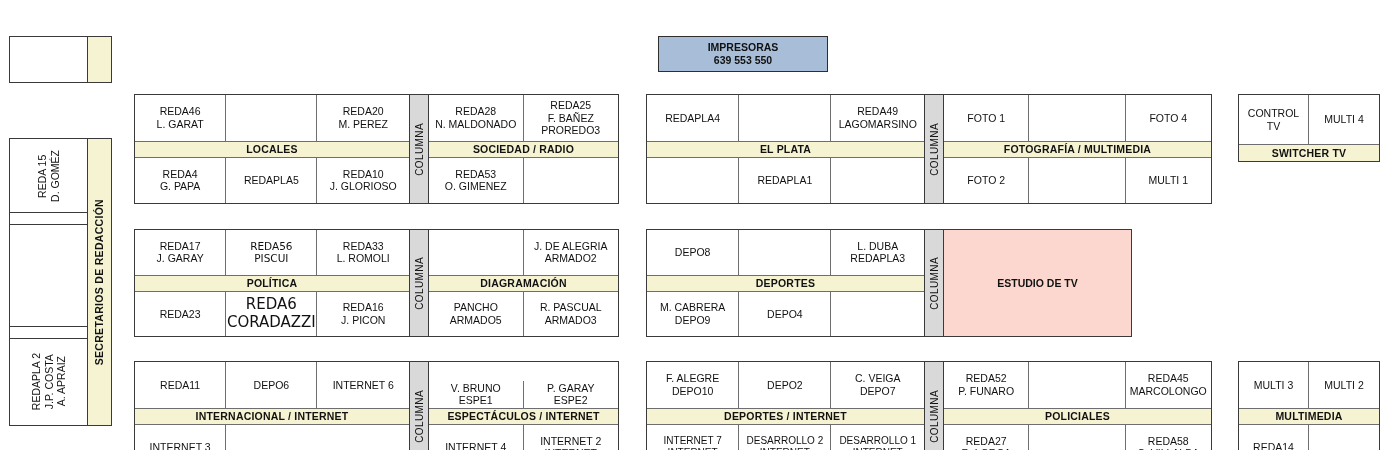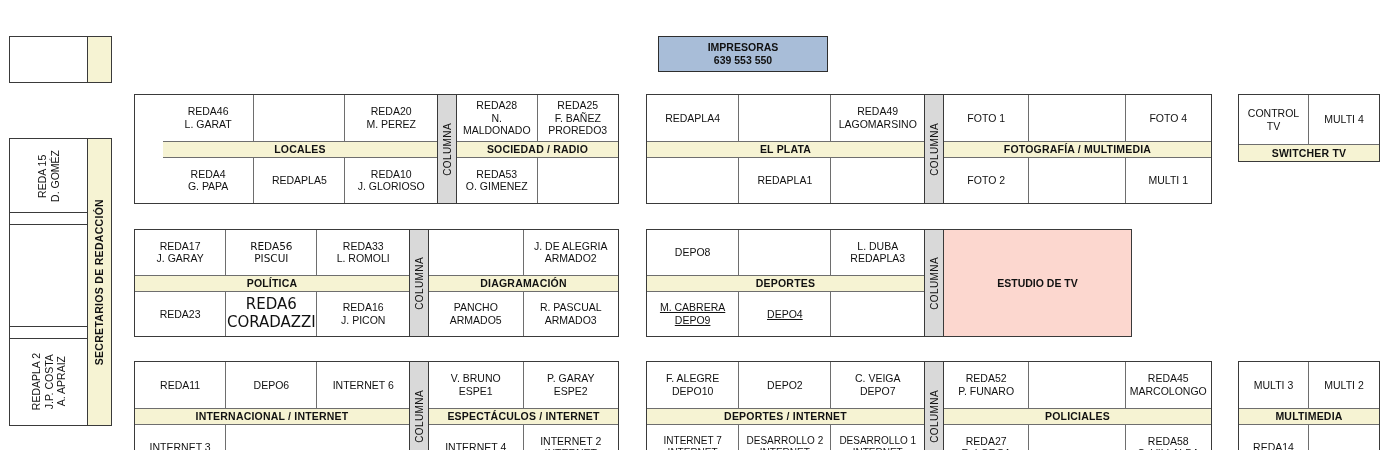--- a/index.html
+++ b/index.html
@@ -138,21 +138,21 @@
 J.P. COSTA
 A. APRAIZ</span>
         </div>
       </div>
       <div class="vlabel" style="width:24px;">
         <span class="vtext">SECRETARIOS DE REDACCIÓN</span>
       </div>
     </div>
   </div>
 
-  <div class="block" style="left:134px;top:66px;width:485px;height:110px;padding-left:28px;">
+  <div class="block" style="left:134px;top:66px;width:485px;height:110px;">
     <div class="grp">
 
       <div class="side" style="width:274px;">
         <div class="row" style="height:46px;">
           <div class="cell" style="width:33.3%;">REDA46
 L. GARAT</div>
           <div class="cell" style="width:33.3%;"></div>
           <div class="cell" style="width:33.4%;">REDA20
 M. PEREZ</div>
         </div>
@@ -276,21 +276,21 @@
   <div class="block" style="left:646px;top:201px;width:486px;height:108px;">
     <div class="grp">
       <div class="side" style="width:277px;">
         <div class="row" style="height:45px;">
           <div class="cell" style="width:33.3%;">DEPO8</div>
           <div class="cell" style="width:33.3%;"></div>
           <div class="cell" style="width:33.4%;">L. DUBA
 REDAPLA3</div>
         </div>
         <div class="label-bar">DEPORTES</div>
-        <div class="row" style="height:45px;text-decoration:underline;">
+        <div class="row" style="height:45px;">
           <div class="cell" style="width:33.3%;">M. CABRERA
 DEPO9</div>
           <div class="cell" style="width:33.3%;">DEPO4</div>
           <div class="cell" style="width:33.4%;"></div>
         </div>
       </div>
       <div class="colsep" style="width:20px;">
         <span>COLUMNA</span>
       </div>
       <div class="studio" style="flex:1;">
@@ -310,21 +310,21 @@
         <div class="label-bar">INTERNACIONAL / INTERNET</div>
         <div class="row" style="height:46px;">
           <div class="cell" style="width:33.3%;">INTERNET 3</div>
           <div class="cell" style="width:33.4%;"></div>
         </div>
       </div>
       <div class="colsep" style="width:20px;">
         <span>COLUMNA</span>
       </div>
       <div class="side" style="flex:1;">
-        <div class="row" style="height:46px;">
+        <div class="row" style="height:46px;align-items:flex-end;">
           <div class="cell" style="width:50%;">V. BRUNO
 ESPE1</div>
           <div class="cell" style="width:50%;">P. GARAY
 ESPE2</div>
         </div>
         <div class="label-bar">ESPECTÁCULOS / INTERNET</div>
         <div class="row" style="height:46px;">
           <div class="cell" style="width:50%;">INTERNET 4</div>
           <div class="cell" style="width:50%;">INTERNET 2
 INTERNET</div>

